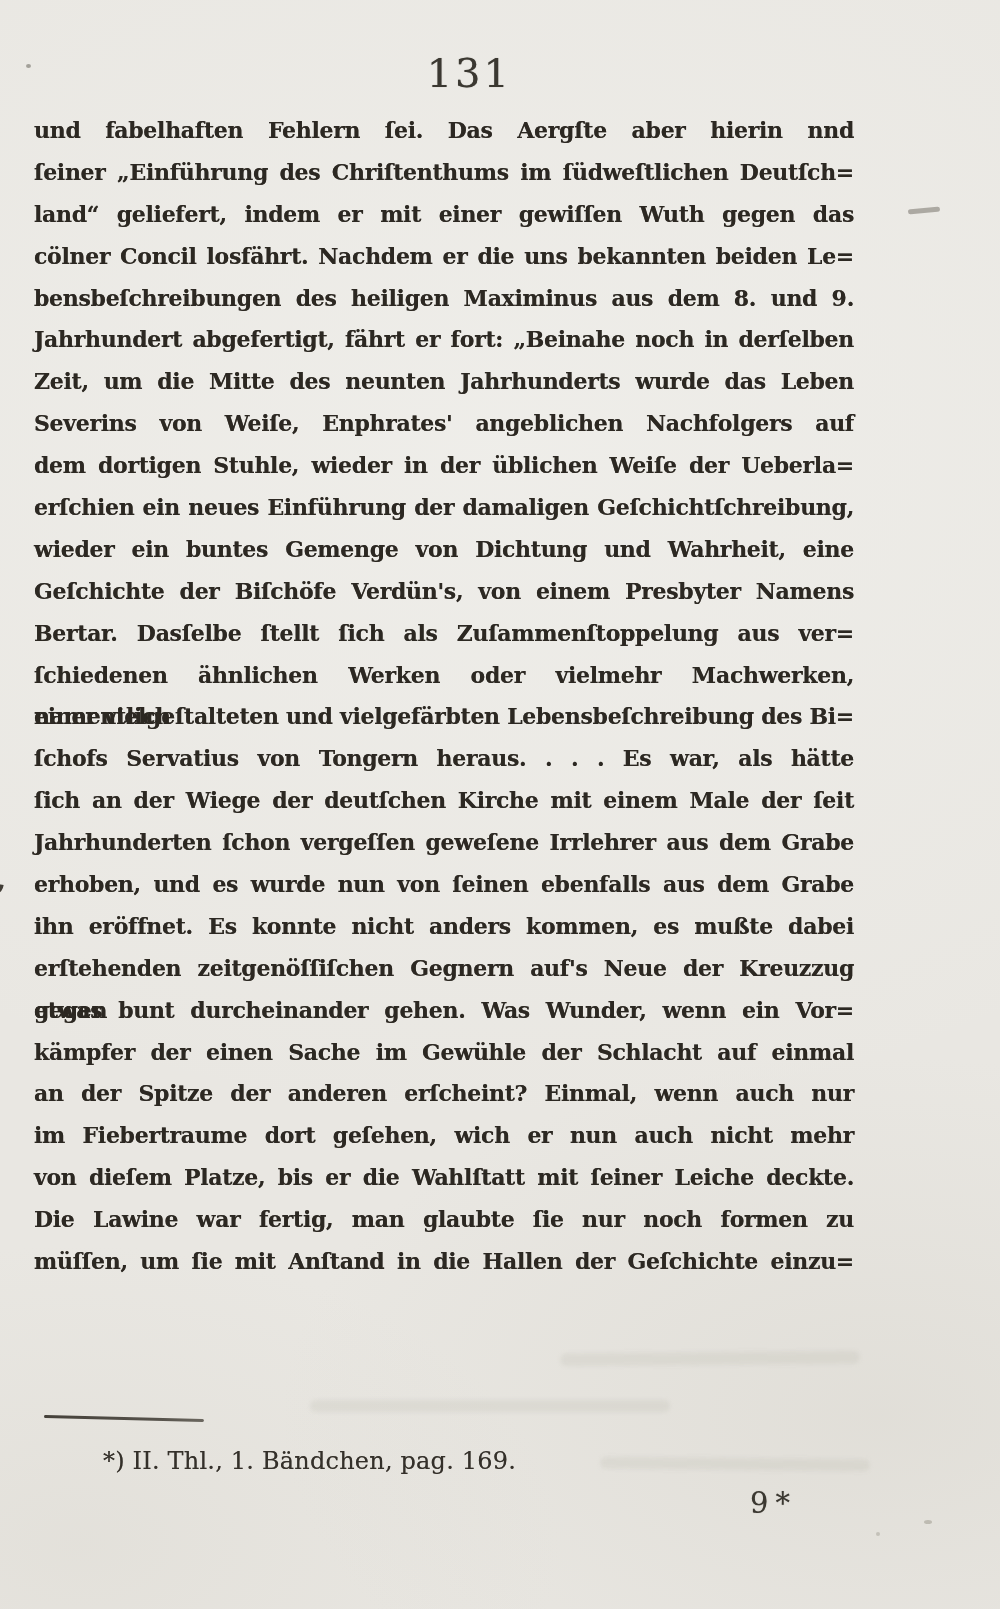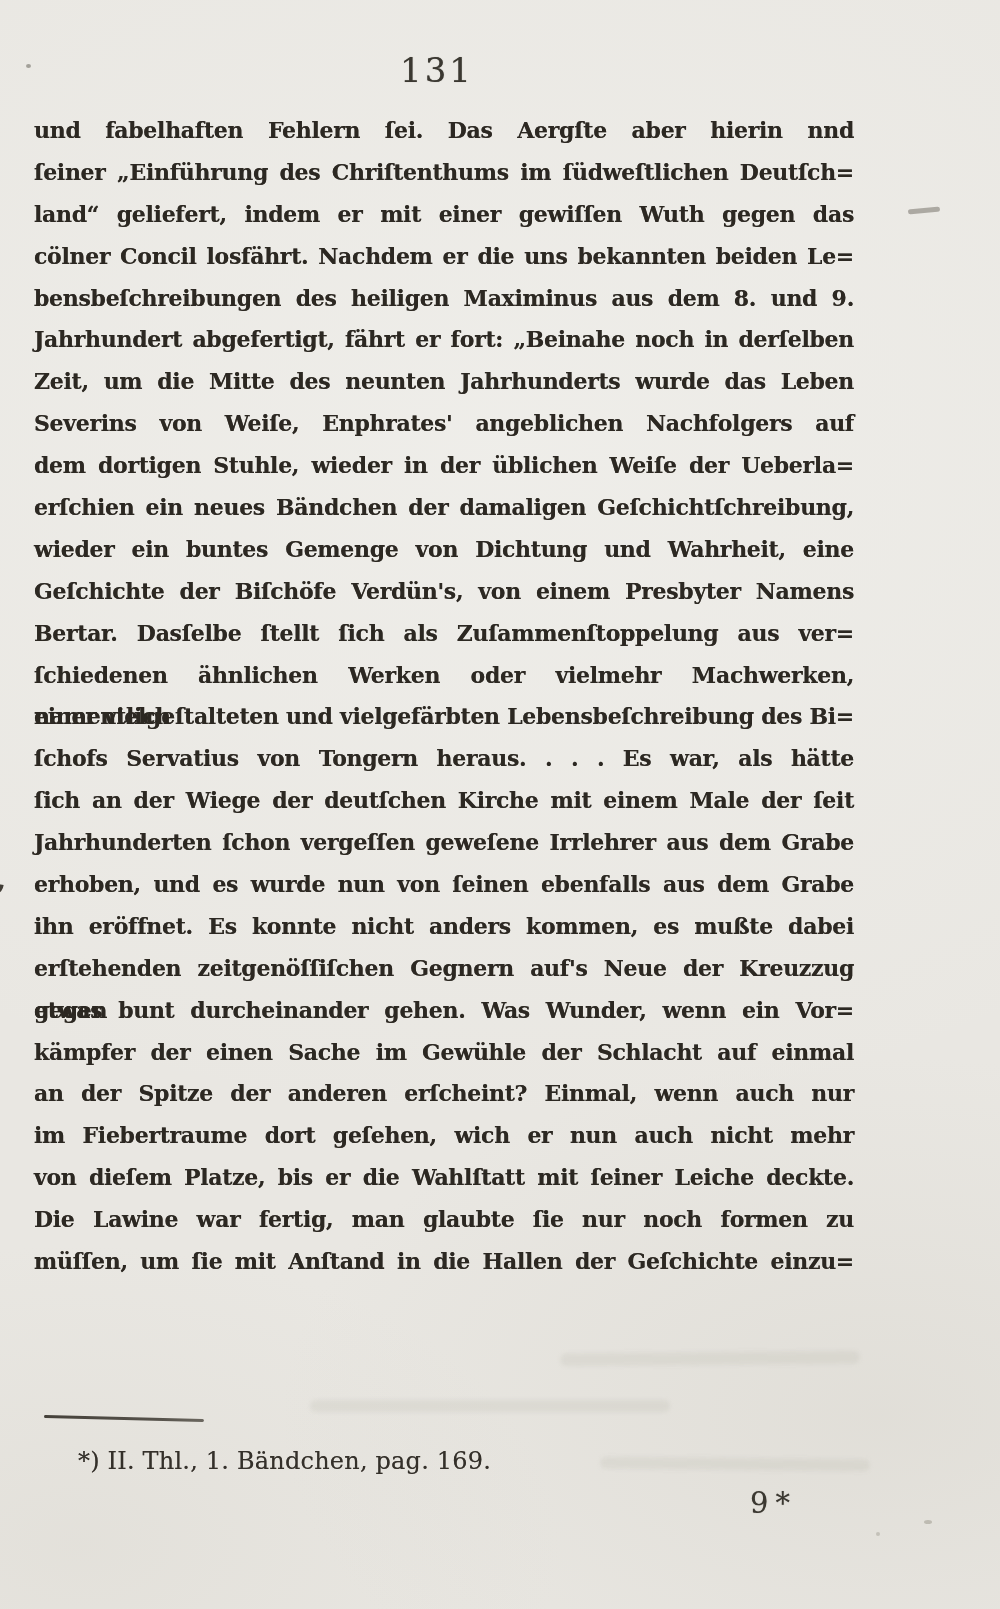--- a/index.html
+++ b/index.html
@@ -18,22 +18,22 @@
       radial-gradient(1000px 600px at 88% 88%, rgba(215,212,204,0.45) 0%, rgba(215,212,204,0) 60%),
       radial-gradient(800px 500px at 8% 96%, rgba(218,215,207,0.4) 0%, rgba(218,215,207,0) 60%),
       radial-gradient(1300px 900px at 50% 28%, rgba(240,239,235,0.8) 0%, rgba(240,239,235,0) 75%),
       #e9e7e2;
   }
   .page-number {
     position: absolute;
     left: 400px;
     top: 50px;
     width: 112px;
-    text-align: left;
-    font-size: 34px;
+    text-align: right;
+    font-size: 40px;
     font-weight: 400;
     letter-spacing: 3px;
     color: #3b3831;
     text-shadow: 0 0 0.7px rgba(59,56,49,0.6);
   }
   .text-block {
     position: absolute;
     left: 34px;
     top: 110px;
     width: 820px;
@@ -59,21 +59,21 @@
     left: 44px;
     top: 1417px;
     width: 160px;
     height: 3px;
     border-radius: 2px;
     background: linear-gradient(90deg, #45413a 0%, #55514a 70%, #6b675f 100%);
     transform: rotate(1.4deg);
   }
   .footnote {
     position: absolute;
-    left: 78px;
+    left: 103px;
     top: 1447px;
     font-size: 24px;
     font-weight: 500;
     letter-spacing: 0.2px;
     color: #34302a;
     text-shadow: 0 0 0.6px rgba(52,48,42,0.55);
   }
   .signature {
     position: absolute;
     left: 750px;
@@ -141,21 +141,21 @@
   <div class="text-block">
     <div class="line">und fabelhaften Fehlern ſei.  Das Aergſte aber hierin nnd</div>
     <div class="line">ſeiner „Einführung des Chriſtenthums im ſüdweſtlichen Deutſch=</div>
     <div class="line">land“ geliefert, indem er mit einer gewiſſen Wuth gegen das</div>
     <div class="line">cölner Concil losfährt.  Nachdem er die uns bekannten beiden Le=</div>
     <div class="line">bensbeſchreibungen des heiligen Maximinus aus dem 8. und 9.</div>
     <div class="line">Jahrhundert abgefertigt, fährt er fort: „Beinahe noch in derſelben</div>
     <div class="line">Zeit, um die Mitte des neunten Jahrhunderts wurde das Leben</div>
     <div class="line">Severins von Weiſe, Enphrates' angeblichen Nachfolgers auf</div>
     <div class="line">dem dortigen Stuhle, wieder in der üblichen Weiſe der Ueberla=</div>
-    <div class="line">erſchien ein neues Bändchen der damaligen Geſchichtſchreibung,</div>
+    <div class="line">erſchien ein neues Einführung der damaligen Geſchichtſchreibung,</div>
     <div class="line">wieder ein buntes Gemenge von Dichtung und Wahrheit, eine</div>
     <div class="line">Geſchichte der Biſchöfe Verdün's, von einem Presbyter Namens</div>
     <div class="line">Bertar.  Dasſelbe ſtellt ſich als Zuſammenſtoppelung aus ver=</div>
     <div class="line">ſchiedenen ähnlichen Werken oder vielmehr Machwerken, namentlich</div>
     <div class="line">einer vielgeſtalteten und vielgefärbten Lebensbeſchreibung des Bi=</div>
     <div class="line">ſchofs Servatius von Tongern heraus. . . .  Es war, als hätte</div>
     <div class="line">ſich an der Wiege der deutſchen Kirche mit einem Male der ſeit</div>
     <div class="line">Jahrhunderten ſchon vergeſſen geweſene Irrlehrer aus dem Grabe</div>
     <div class="line">erhoben, und es wurde nun von ſeinen ebenfalls aus dem Grabe</div>
     <div class="line">ihn eröffnet.  Es konnte nicht anders kommen, es mußte dabei</div>

